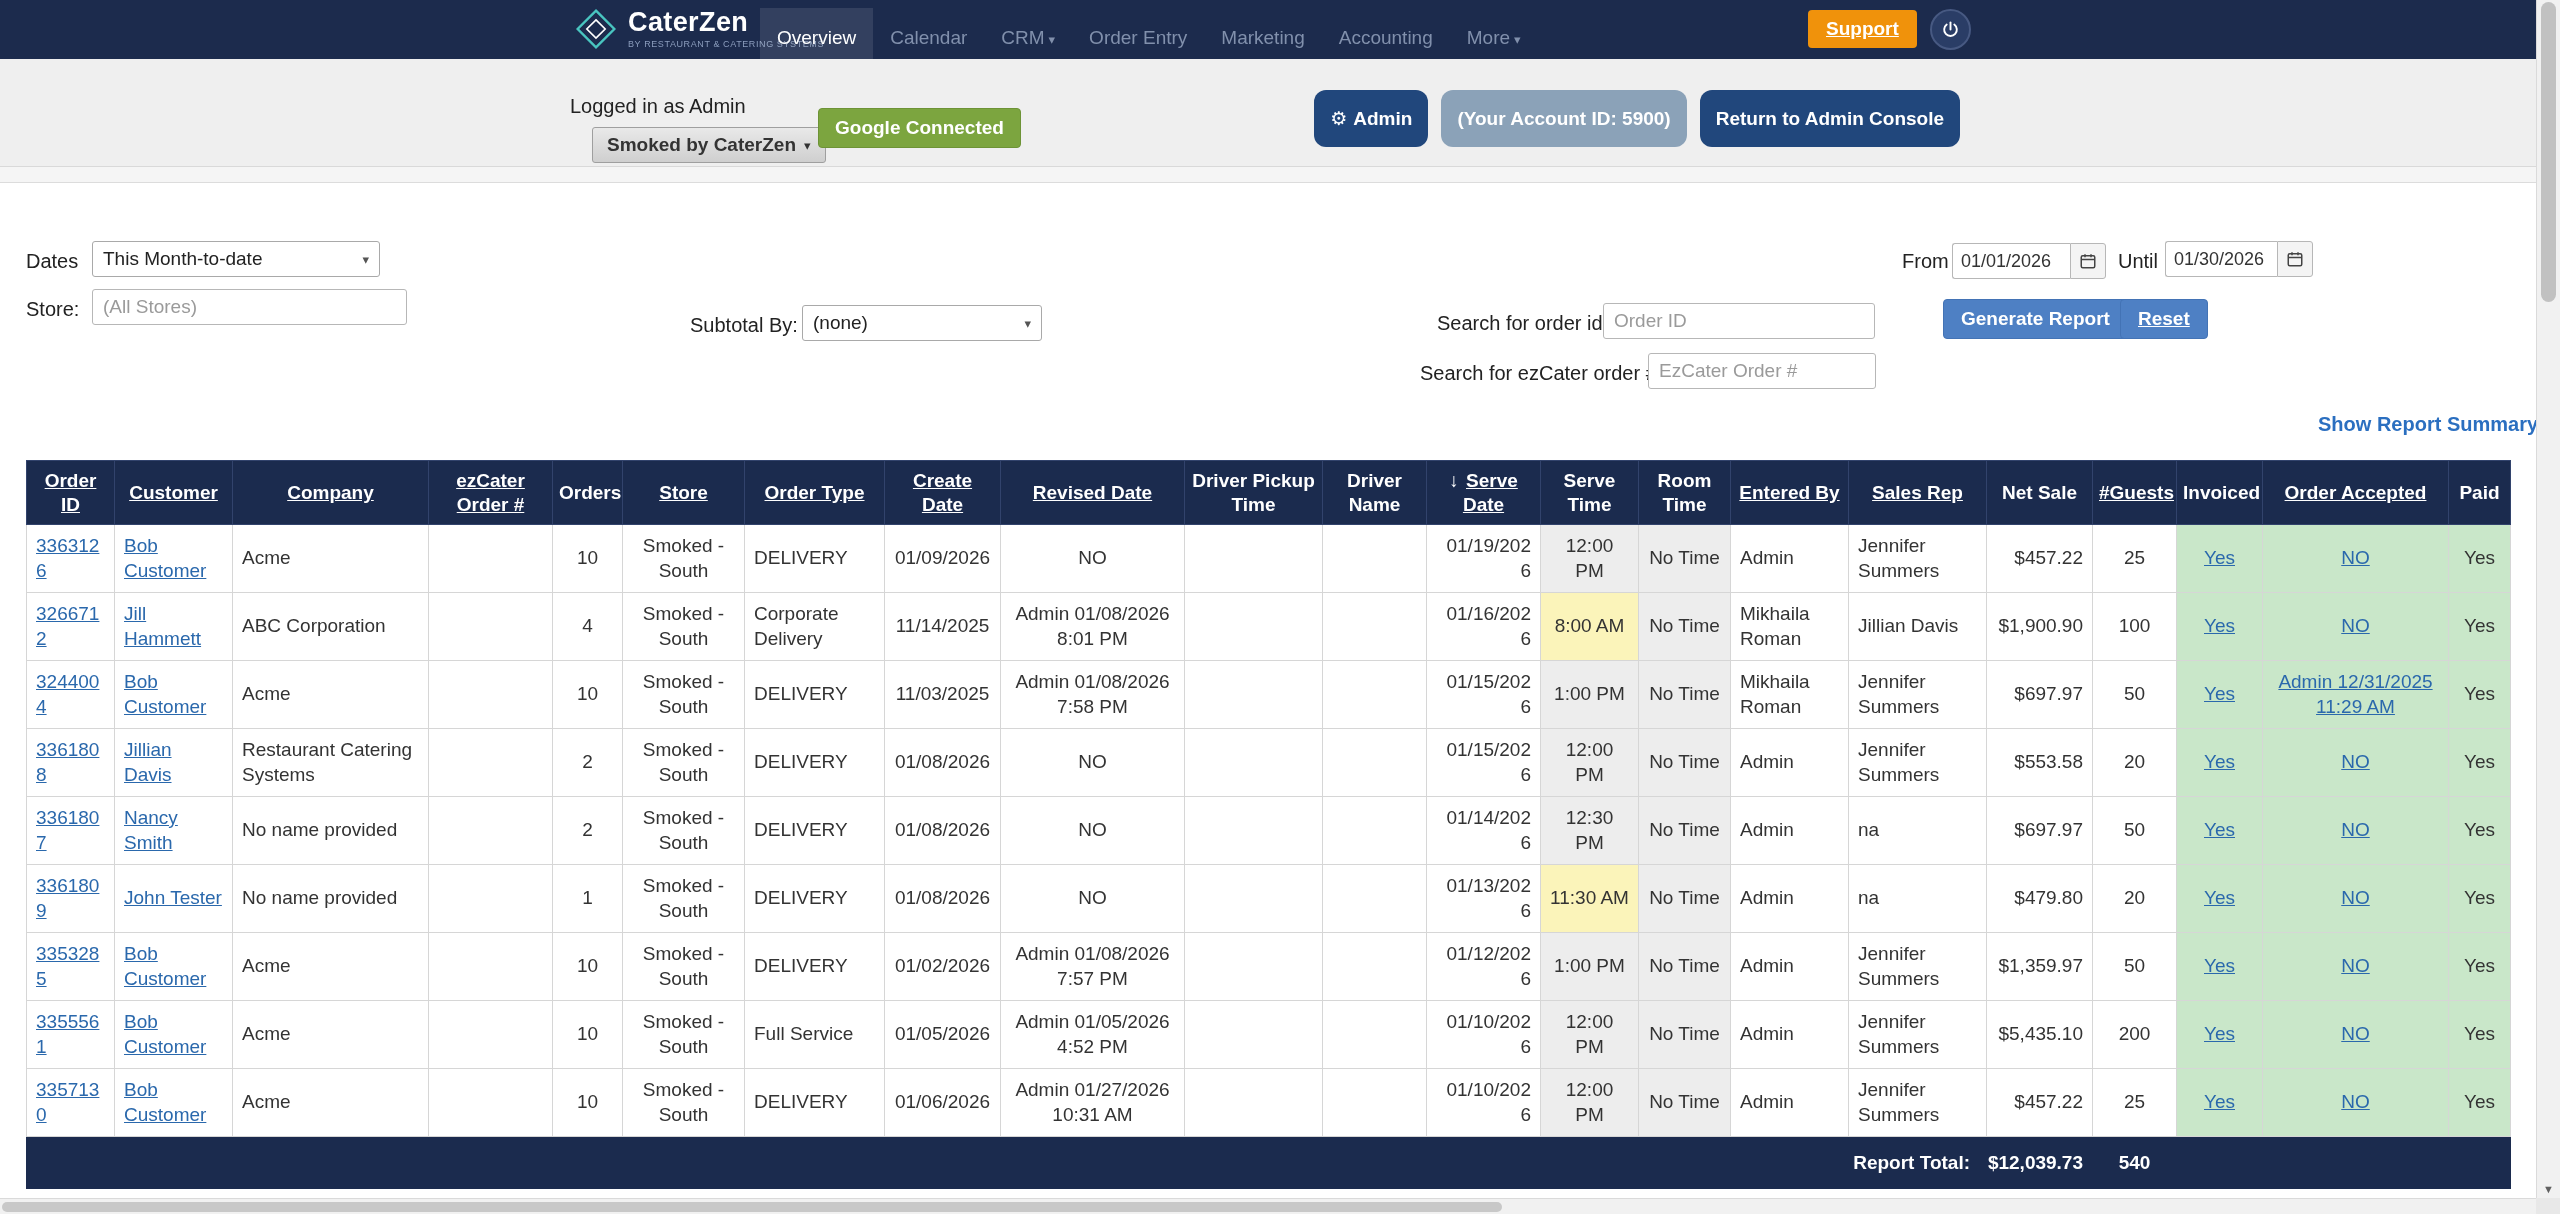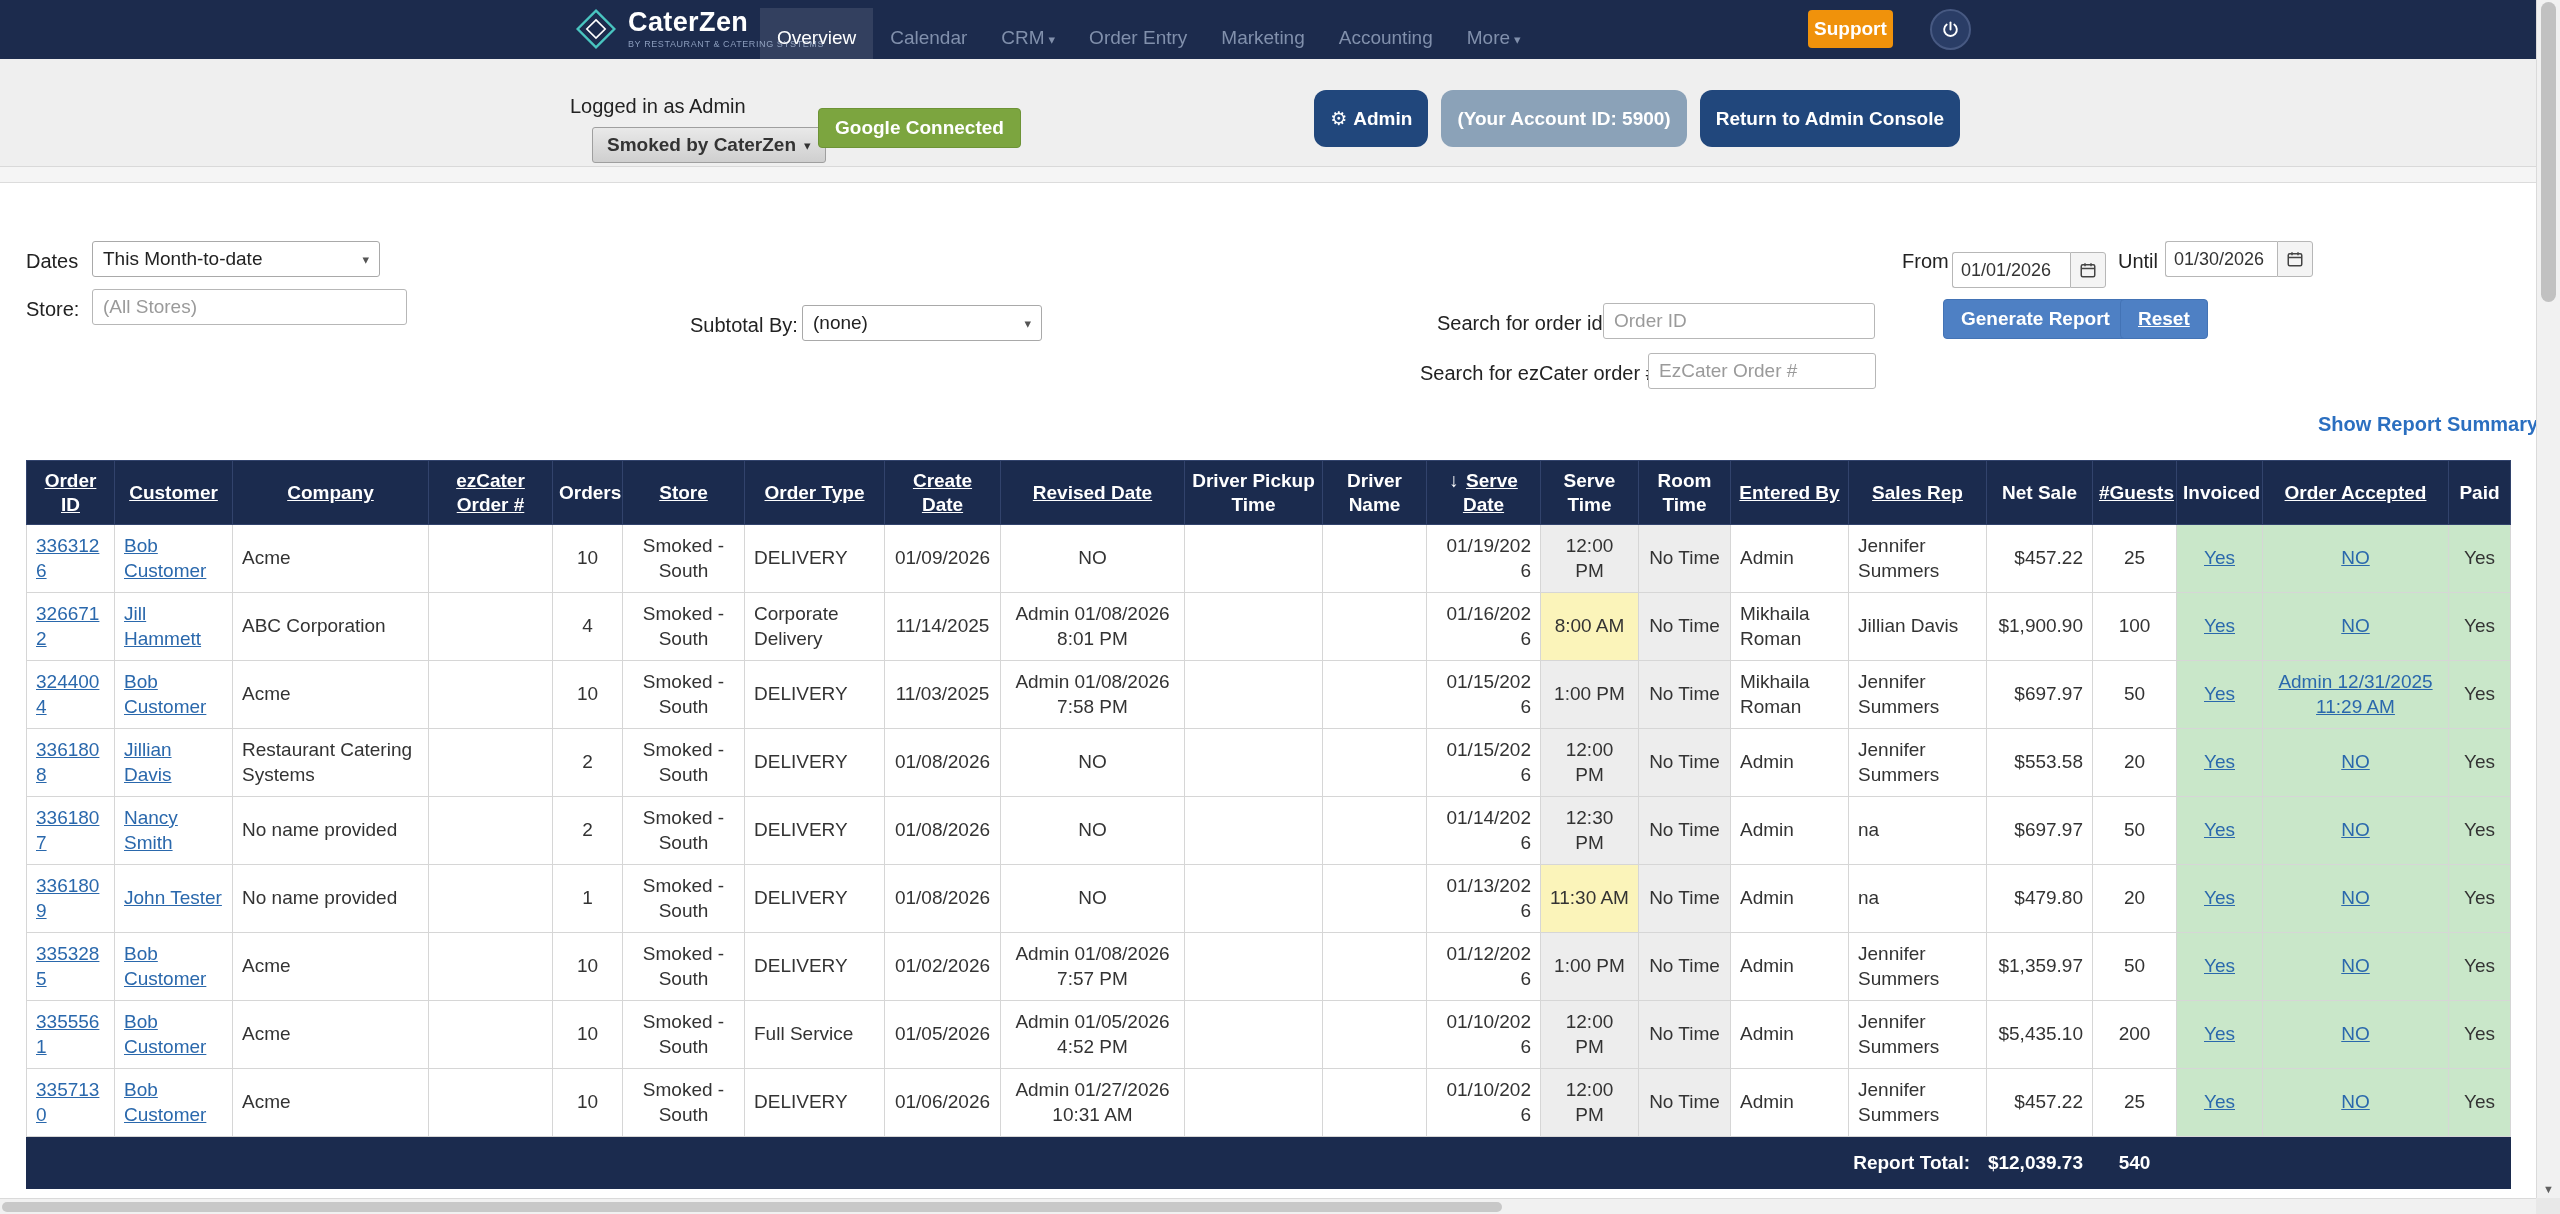--- a/index.html
+++ b/index.html
@@ -14,21 +14,21 @@
   
   .navbar { position: relative; height: 59px; background: #1c2b4d; }
   .brand { position: absolute; left: 574px; top: 7px; display: flex; align-items: center; gap: 10px; cursor: pointer; }
   .brand-txt { display: flex; flex-direction: column; line-height: 1; }
   .brand-name { color: #fff; font-size: 27px; font-weight: bold; letter-spacing: .4px; }
   .brand-sub { color: #8b9dbd; font-size: 9px; letter-spacing: .6px; margin-top: 4px; white-space: nowrap; }
   .nav-items { position: absolute; left: 760px; top: 8px; height: 59px; display: flex; list-style: none; }
   .nav-item { height: 59px; line-height: 59px; padding: 0 17px; color: #8190ac; font-size: 19px; cursor: pointer; white-space: nowrap; }
   .nav-item.active { background: rgba(255,255,255,.10); color: #fff; }
   .nav-caret { font-size: 13px; margin-left: 4px; }
-  .support-btn { position: absolute; left: 1808px; top: 10px; background: #f0920b; color: #fff; border: none; border-radius: 4px; font-size: 19px; font-weight: bold; padding: 8px 6px; }
+  .support-btn { position: absolute; left: 1808px; top: 10px; background: #f0920b; color: #fff; border: none; border-radius: 4px; font-size: 19px; font-weight: bold; padding: 8px 18px; text-decoration: underline; }
   .power-btn { position: absolute; left: 1930px; top: 9px; width: 41px; height: 41px; border-radius: 50%; background: #2a3d66; border: 2px solid #475982; display: flex; align-items: center; justify-content: center; }
 
   
   .header-bar { position: relative; height: 108px; background: #efefef; border-bottom: 1px solid #d9d9d9; }
   .login-text { position: absolute; left: 570px; top: 36px; font-size: 20px; color: #222; }
   .store-dd { position: absolute; left: 592px; top: 68px; background: linear-gradient(#e9e9e9, #cfcfcf); border: 1px solid #9f9f9f; border-radius: 3px; color: #333; font-size: 19px; font-weight: bold; padding: 6px 14px; display: flex; align-items: center; gap: 8px; }
   .store-dd .dd-caret { font-size: 13px; color: #333; }
   .google-btn { position: absolute; left: 818px; top: 49px; background: #7ca53f; border: 1px solid #6d9336; color: #fff; font-size: 19px; font-weight: bold; border-radius: 4px; padding: 8px 16px; }
   .header-right { position: absolute; right: 600px; top: 31px; display: flex; gap: 13px; }
   .hdr-btn { border: none; border-radius: 12px; color: #fff; font-size: 19px; font-weight: bold; padding: 17px 16px; white-space: nowrap; text-align: right; }
@@ -140,21 +140,21 @@
   <span class="flabel" style="left:26px; top:115px;">Store:</span>
   <input class="txt-input" style="left: 92px; top: 106px; width: 315px;" placeholder="(All Stores)">
 
   <span class="flabel" style="left:690px; top:131px;">Subtotal By:</span>
   <div class="fake-select" style="left:802px; top:122px; width:240px;">
     <span>(none)</span>
     <span class="sel-caret">▾</span>
   </div>
 
   <span class="flabel" style="left:1902px; top:67px;">From</span>
-  <div class="date-group" style="left:1952px; top:69px;border-radius:6px;">
+  <div class="date-group" style="left:1952px; top:60px;border-radius:6px;">
     <input class="date-input" value="01/01/2026" style="">
     <button class="cal-btn">
       <svg width="18" height="18" viewBox="0 0 24 24" fill="none" stroke="#444" stroke-width="2">
         <rect x="3" y="5" width="18" height="16" rx="2"></rect>
         <path d="M8 3v4M16 3v4M3 10h18"></path>
       </svg>
     </button>
   </div>
 
   <span class="flabel" style="left:2118px; top:67px;">Until</span>

